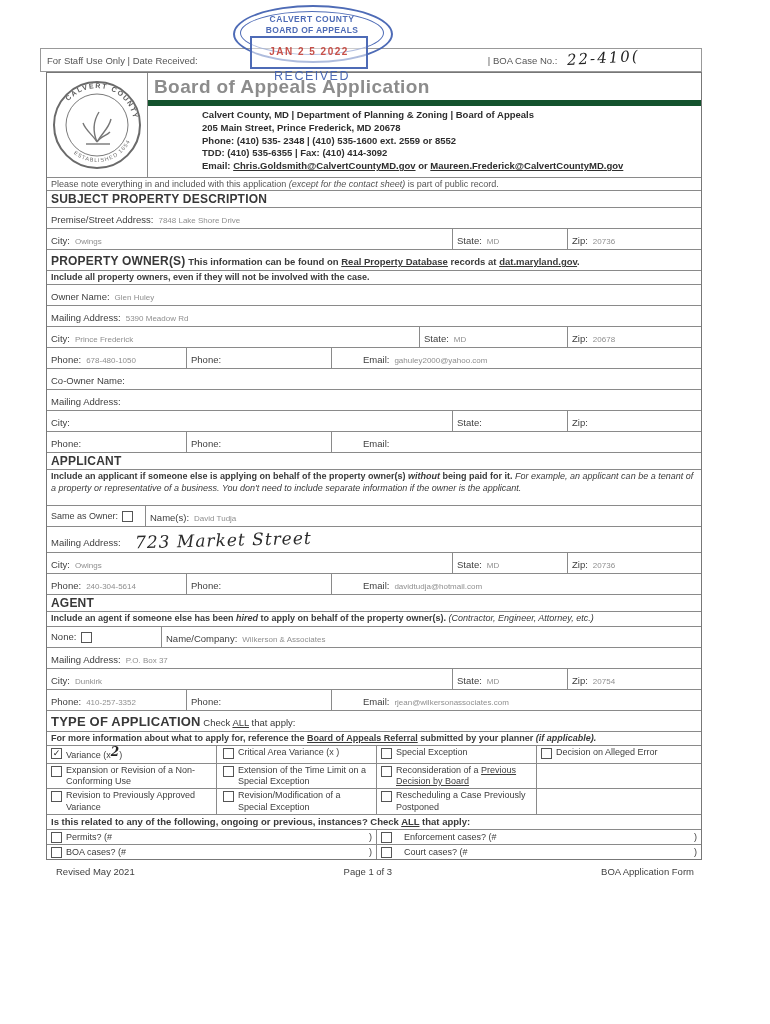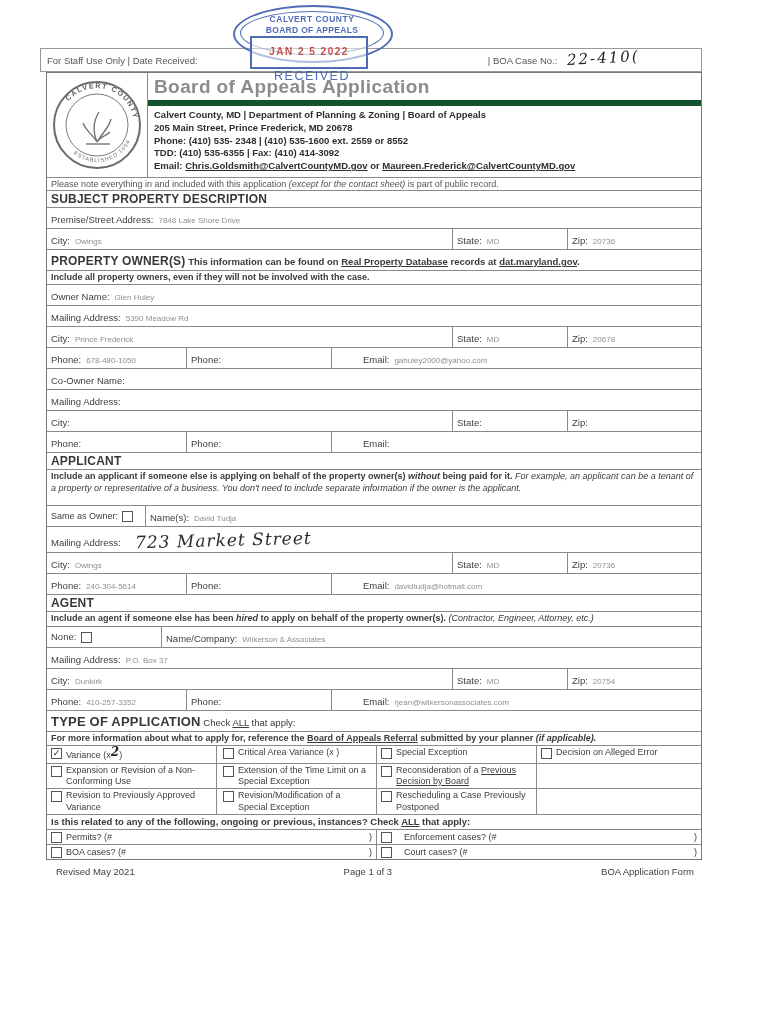--- a/index.html
+++ b/index.html
@@ -32,21 +32,21 @@
   .val{font-size:8px;color:#8f8f8f;margin-left:5px;}
   .sec{font-weight:bold;font-size:12px;color:#383838;letter-spacing:.2px;}
   .ul{text-decoration:underline;}
   .it{font-style:italic;}
   .cb{display:inline-block;width:9px;height:9px;border:1px solid #555;line-height:9px;font-size:9px;
       text-align:center;color:#1d1d1d;flex:none;background:#fff;margin-top:1px;}
   
   .hdr-seal{width:100px;flex:none;display:flex;align-items:center;justify-content:center;padding:3px;}
   .hdr-right{flex:1;display:flex;flex-direction:column;}
   .hdr-title{font-size:19px;font-weight:bold;color:#8c8c8c;letter-spacing:.4px;padding:3px 6px 2px;border-bottom:6px solid #14532d;}
-  .hdr-contact{font-size:9.5px;font-weight:bold;color:#2e2e2e;line-height:1.35;padding:3px 6px 4px;}
+  .hdr-contact{font-size:9.5px;font-weight:bold;color:#2e2e2e;line-height:1.35;padding:3px 6px 4px;margin-left:48px;}
   .note-row{font-size:9px;color:#555;min-height:13px;align-items:center;}
   
   .c-city{flex:1;}.c-state{width:115px;flex:none;}.c-zip{width:134px;flex:none;}
   .c-ph1{width:139px;flex:none;}.c-ph2{width:145px;flex:none;}.c-email{flex:1;padding-left:31px;}
   .c-same{width:98px;flex:none;display:flex;align-items:center;gap:4px;}
   .c-none{width:114px;flex:none;display:flex;align-items:center;gap:5px;}
   .g1{width:169px;flex:none;}.g2{width:160px;flex:none;padding-left:6px;}.g3{width:160px;flex:none;}.g4{flex:1;}
   .opt{display:flex;align-items:flex-start;gap:4px;font-size:9px;color:#3e3e3e;line-height:1.25;}
   .half{width:329px;flex:none;display:flex;align-items:center;gap:4px;font-size:9px;}
   .half2{flex:1;display:flex;align-items:center;gap:12px;font-size:9px;}
@@ -140,21 +140,21 @@
   </div>
   <div class="row" style="min-height:13px;">
     <div class="cell bold smallnote">Include all property owners, even if they will not be involved with the case.</div>
   </div>
   <div class="row" style="min-height:14px;">
     <div class="cell"><span class="lbl">Owner Name:</span><span class="val">Glen Huley</span></div>
   </div>
   <div class="row" style="min-height:14px;">
     <div class="cell"><span class="lbl">Mailing Address:</span><span class="val">5390 Meadow Rd</span></div>
   </div>
-  <div class="row" style="min-height:15px;">
+  <div class="row" style="min-height:15px;gap:33px;">
     <div class="cell c-city"><span class="lbl">City:</span><span class="val">Prince Frederick</span></div>
     <div class="cell c-state"><span class="lbl">State:</span><span class="val">MD</span></div>
     <div class="cell c-zip"><span class="lbl">Zip:</span><span class="val">20678</span></div>
   </div>
   <div class="row" style="min-height:15px;">
     <div class="cell c-ph1"><span class="lbl">Phone:</span><span class="val">678-480-1050</span></div>
     <div class="cell c-ph2"><span class="lbl">Phone:</span><span class="val"></span></div>
     <div class="cell c-email"><span class="lbl">Email:</span><span class="val">gahuley2000@yahoo.com</span></div>
   </div>
   <div class="row" style="min-height:15px;">

